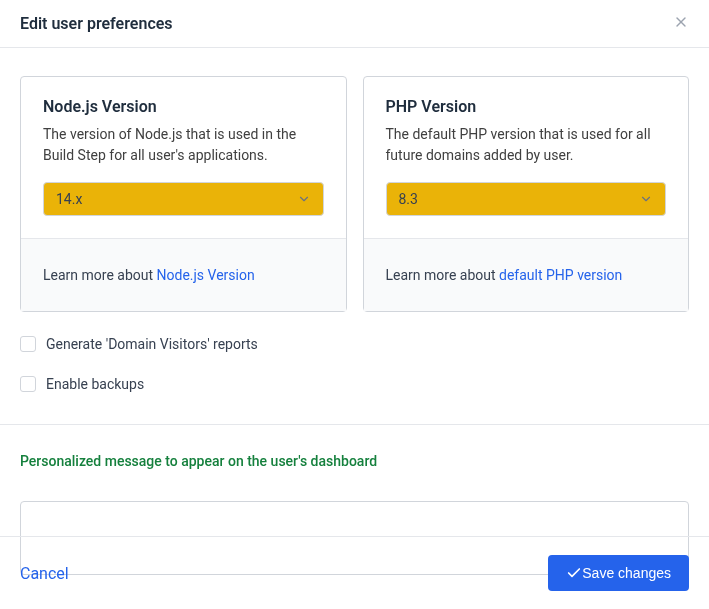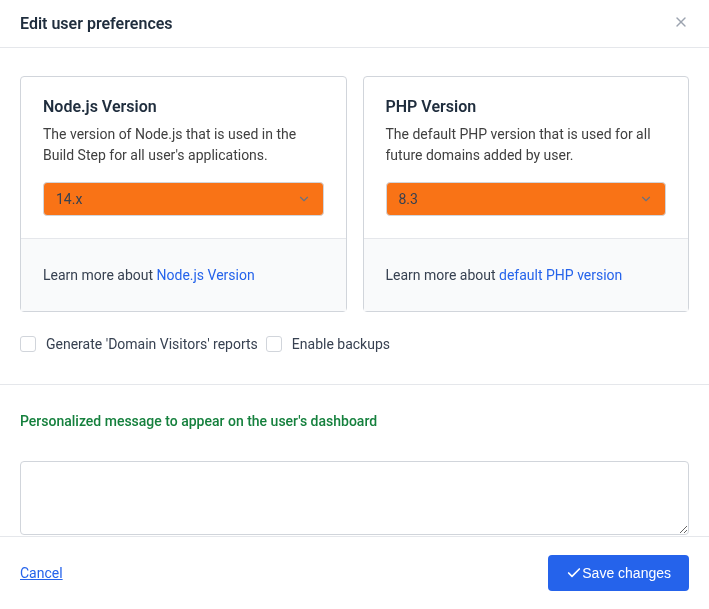--- a/index.html
+++ b/index.html
@@ -60,21 +60,21 @@
   .select {
     display: flex;
     justify-content: space-between;
     align-items: center;
     border: 1px solid #d1d5db;
     border-radius: 4px;
     padding: 8px 12px;
     font-size: 14px;
     color: #374151;
     cursor: pointer;
-    background: #f97316;
+    background: #eab308;
   }
   .select svg {
     width: 14px;
     height: 14px;
     color: #6b7280;
   }
   .card-footer {
     border-top: 1px solid #e5e7eb;
     background: #f9fafb;
     padding: 28px 22px;
@@ -85,22 +85,23 @@
     color: #2563eb;
     text-decoration: none;
   }
   .options-row {
     display: flex;
     margin-top: 24px;
   }
   .options-col {
     flex: 1;
     display: flex;
-    flex-direction: row;
-    gap: 8px;
+    flex-direction: column;
+    gap: 24px;
+    justify-content: flex-end;
   }
   .checkbox-row {
     display: flex;
     align-items: center;
     gap: 10px;
     font-size: 14px;
     color: #374151;
   }
   .checkbox {
     width: 16px;
@@ -174,23 +175,22 @@
     right: 0;
     bottom: 0;
     border-top: 1px solid #e5e7eb;
     padding: 18px 20px;
     display: flex;
     justify-content: space-between;
     align-items: center;
   }
   .cancel-link {
     color: #2563eb;
-    font-size: 14px;
-    cursor: pointer;
-    text-decoration: underline;
+    font-size: 16px;
+    cursor: pointer;
   }
   .save-btn {
     display: flex;
     align-items: center;
     background: #2563eb;
     color: #fff;
     border: none;
     border-radius: 4px;
     padding: 10px 18px;
     font-size: 14px;

